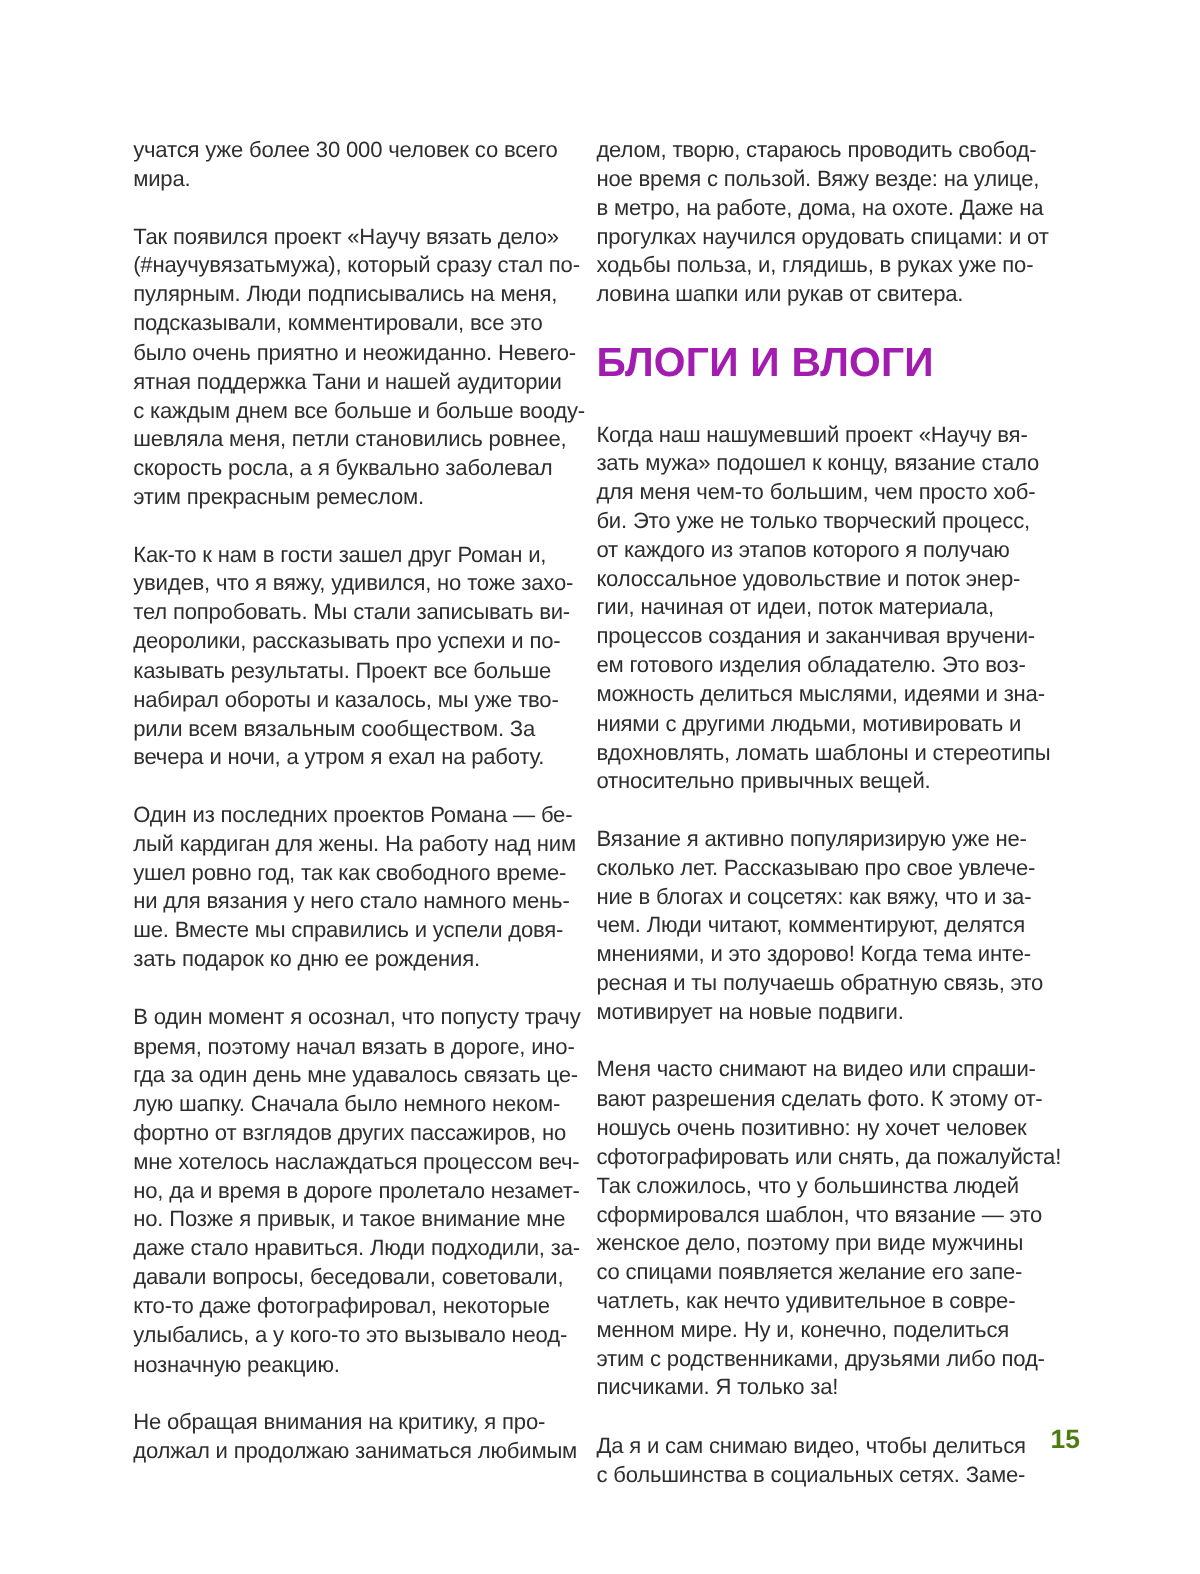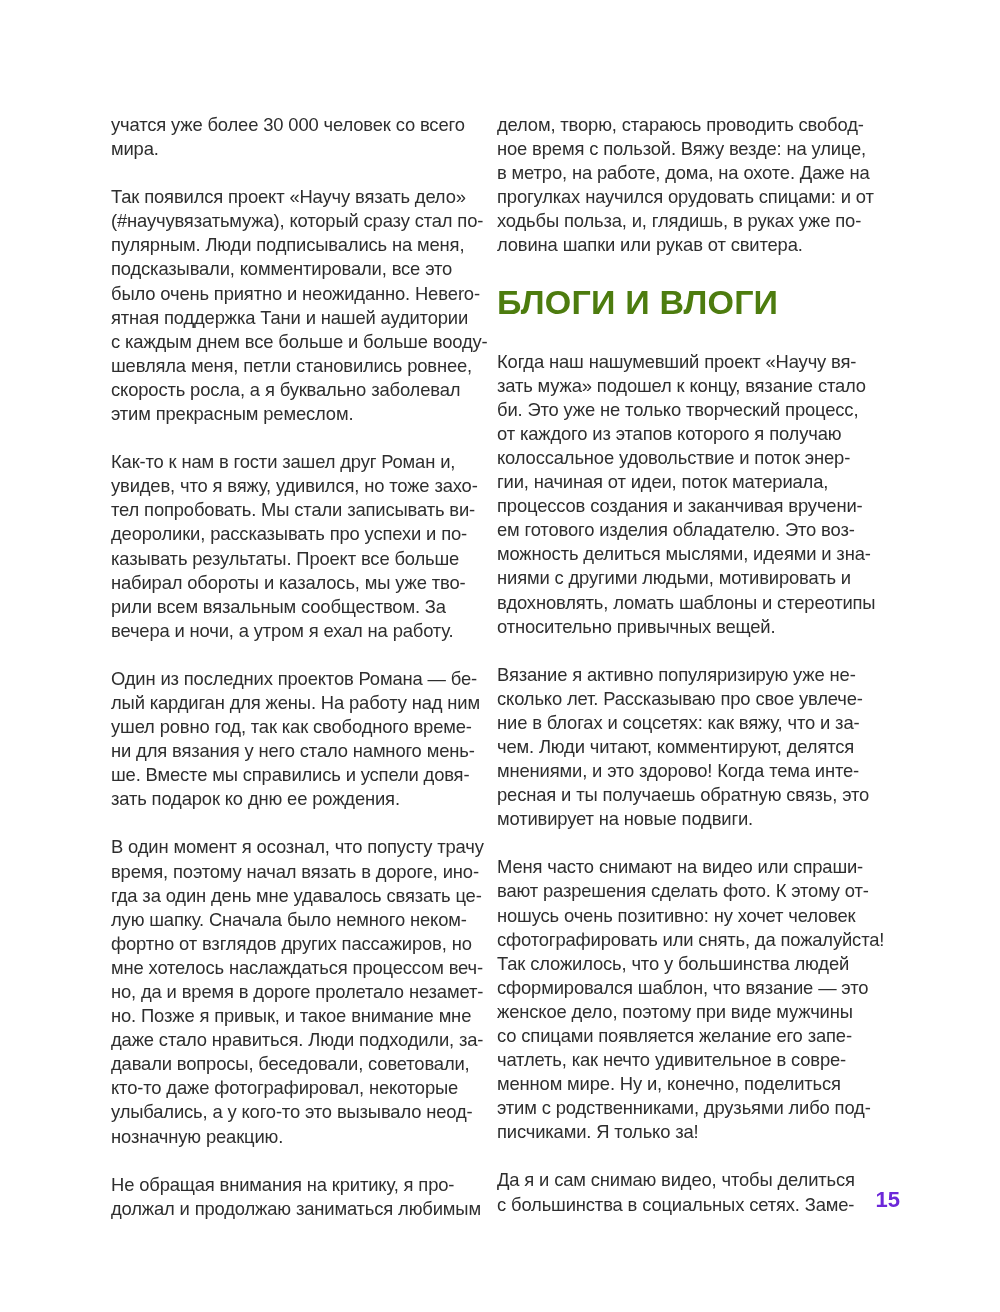--- a/index.html
+++ b/index.html
@@ -11,26 +11,26 @@
     font-size: 18.4px; line-height: 24.1px; color: #2e2e2e;
     letter-spacing: -0.15px;
   }
   .col-left { left: 111px; width: 380px; }
   .col-right { left: 497px; width: 400px; }
   .para { margin: 0 0 24px 0; }
   .line { display: block; white-space: nowrap; }
   .heading {
     font-family: "Liberation Sans", sans-serif;
     font-weight: bold; font-size: 34px; line-height: 40px;
-    color: #4d7c0f; margin: 22px 0 28px 0; letter-spacing: 0.2px;
+    color: #a21caf; margin: 22px 0 28px 0; letter-spacing: 0.2px;
   }
   .page-number {
     position: absolute; left: 860px; top: 1187px; width: 40px; text-align: right;
     font-family: "Liberation Sans", sans-serif; font-weight: bold;
-    font-size: 22px; color: #6d28d9;
+    font-size: 22px; color: #4d7c0f;
   }
 </style>
 </head>
 <body>
 
 <div class="page">
   <div class="col col-left" id="left-col">
       <div class="para">
         <span class="line">учатся уже более 30 000 человек со всего</span>
         <span class="line">мира.</span>
@@ -92,20 +92,21 @@
         <span class="line">в метро, на работе, дома, на охоте. Даже на</span>
         <span class="line">прогулках научился орудовать спицами: и от</span>
         <span class="line">ходьбы польза, и, глядишь, в руках уже по-</span>
         <span class="line">ловина шапки или рукав от свитера.</span>
       </div>
     <h2 class="heading">БЛОГИ И ВЛОГИ</h2>
     <div id="right-paras">
         <div class="para">
           <span class="line">Когда наш нашумевший проект «Научу вя-</span>
           <span class="line">зать мужа» подошел к концу, вязание стало</span>
+          <span class="line">для меня чем-то большим, чем просто хоб-</span>
           <span class="line">би. Это уже не только творческий процесс,</span>
           <span class="line">от каждого из этапов которого я получаю</span>
           <span class="line">колоссальное удовольствие и поток энер-</span>
           <span class="line">гии, начиная от идеи, поток материала,</span>
           <span class="line">процессов создания и заканчивая вручени-</span>
           <span class="line">ем готового изделия обладателю. Это воз-</span>
           <span class="line">можность делиться мыслями, идеями и зна-</span>
           <span class="line">ниями с другими людьми, мотивировать и</span>
           <span class="line">вдохновлять, ломать шаблоны и стереотипы</span>
           <span class="line">относительно привычных вещей.</span>

